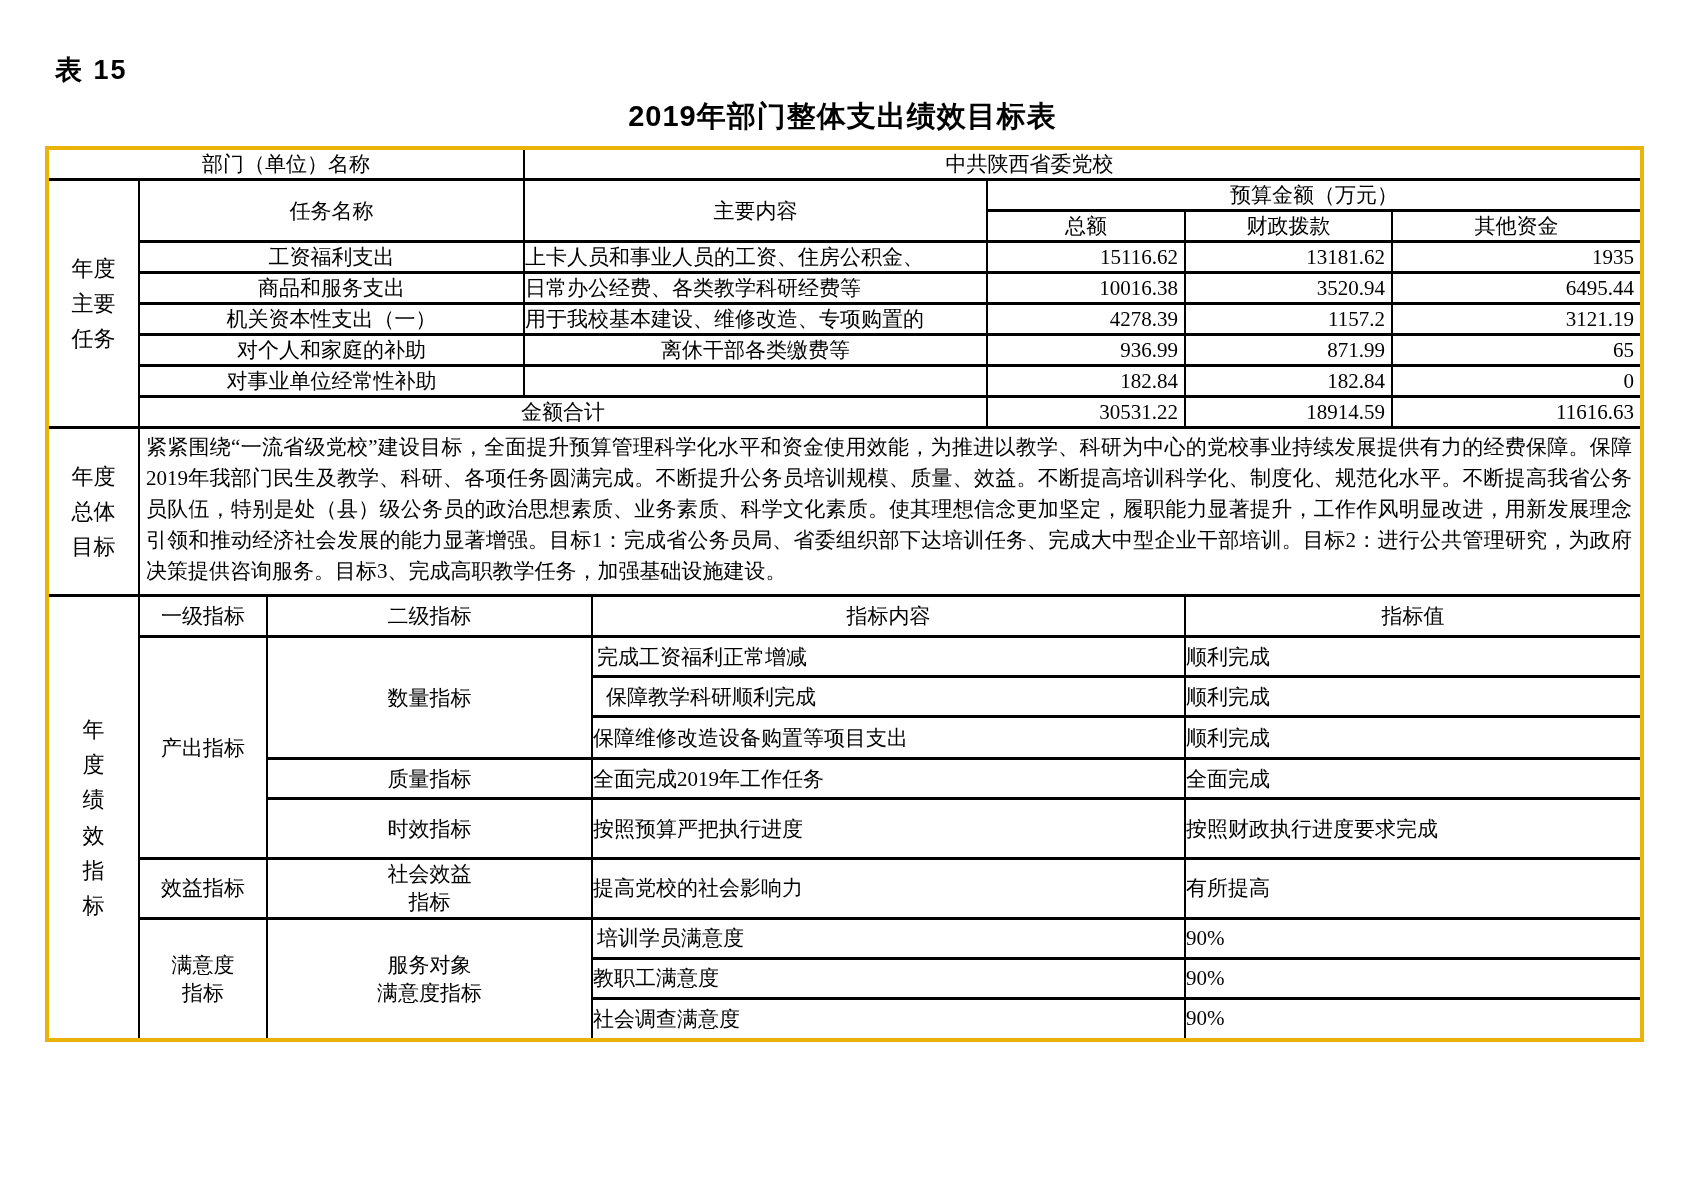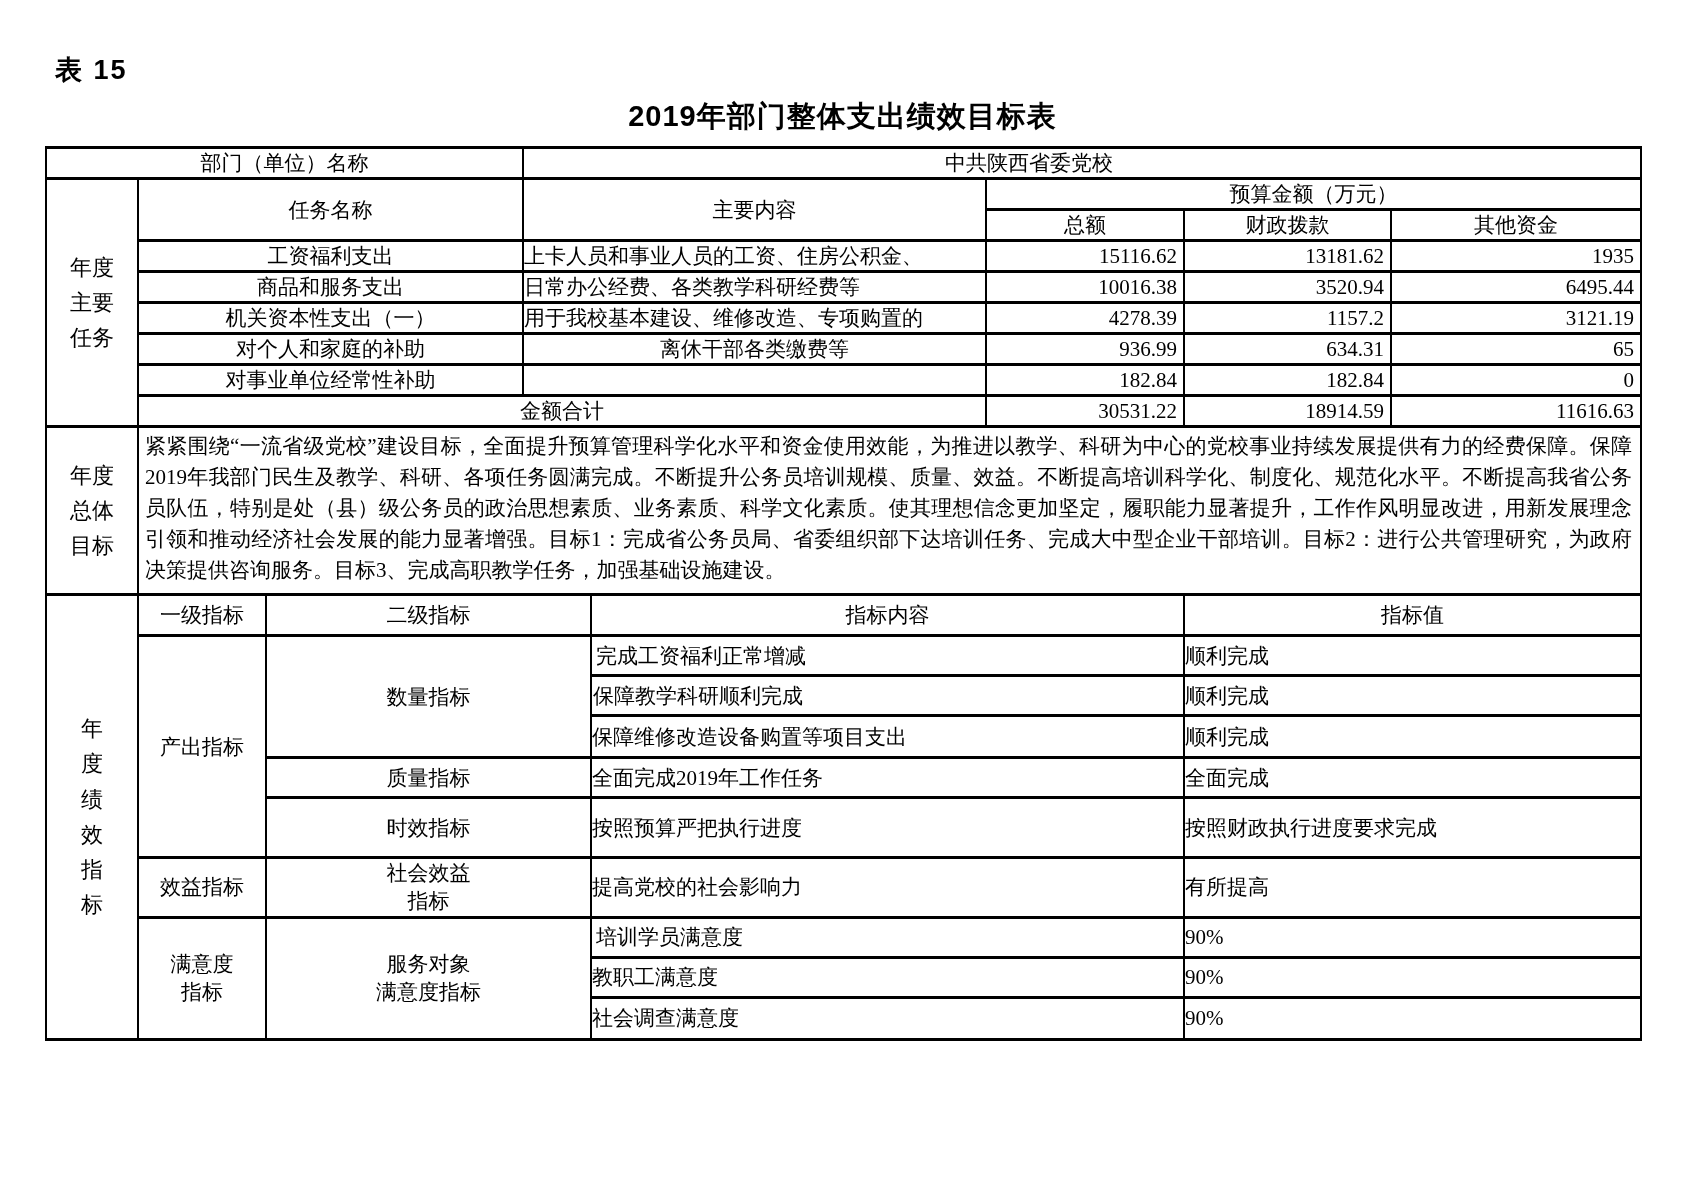--- a/index.html
+++ b/index.html
@@ -22,42 +22,42 @@
     text-align: center;
     font-family: "Liberation Sans", "DejaVu Sans", sans-serif;
     font-weight: 700; font-size: 29px; letter-spacing: 1px;
   }
 
   table.main {
     position: absolute; left: 45px; top: 146px;
     width: 1595px;
     border-collapse: collapse;
     table-layout: fixed;
-    border: 2px solid #eab308;
+    border: 4px solid #eab308;
   }
   td {
     border: 2px solid #000;
     border-top-width: 3px;
     border-bottom-width: 3px;
     vertical-align: middle;
     font-size: 21px;
     padding: 0 4px;
     overflow: hidden;
   }
   .cc  { text-align: center; }
   .lft { text-align: left; padding-left: 0; }
   .num { text-align: right; padding-right: 6px; font-size: 21px; margin-top: 24px; }
   .pre { white-space: pre-line; text-align: center; line-height: 1.35; }
   .vhead {
     white-space: pre-line; text-align: center;
     font-size: 22px; line-height: 1.6; padding: 3px 2px;
   }
   .dept-val { text-align: center; padding-right: 110px; }
   .ind1  { padding-left: 4px; }
-  .ind05 { padding-left: 1px; }
+  .ind05 { padding-left: 13px; }
   .goal {
     vertical-align: top; text-align: justify;
     font-size: 21px; line-height: 31px;
     padding: 3px 8px 0 6px;
   }
 </style>
 </head>
 <body>
 
 <div class="page">
@@ -115,21 +115,21 @@
       <td colspan="2" class="cc">机关资本性支出（一）</td>
       <td colspan="2" class="lft">用于我校基本建设、维修改造、专项购置的</td>
       <td class="num">4278.39</td>
       <td class="num">1157.2</td>
       <td class="num">3121.19</td>
     </tr>
     <tr style="height:27px">
       <td colspan="2" class="cc">对个人和家庭的补助</td>
       <td colspan="2" class="cc">离休干部各类缴费等</td>
       <td class="num">936.99</td>
-      <td class="num">634.31</td>
+      <td class="num">871.99</td>
       <td class="num">65</td>
     </tr>
     <tr style="height:27px">
       <td colspan="2" class="cc">对事业单位经常性补助</td>
       <td colspan="2" class="lft"></td>
       <td class="num">182.84</td>
       <td class="num">182.84</td>
       <td class="num">0</td>
     </tr>
 

